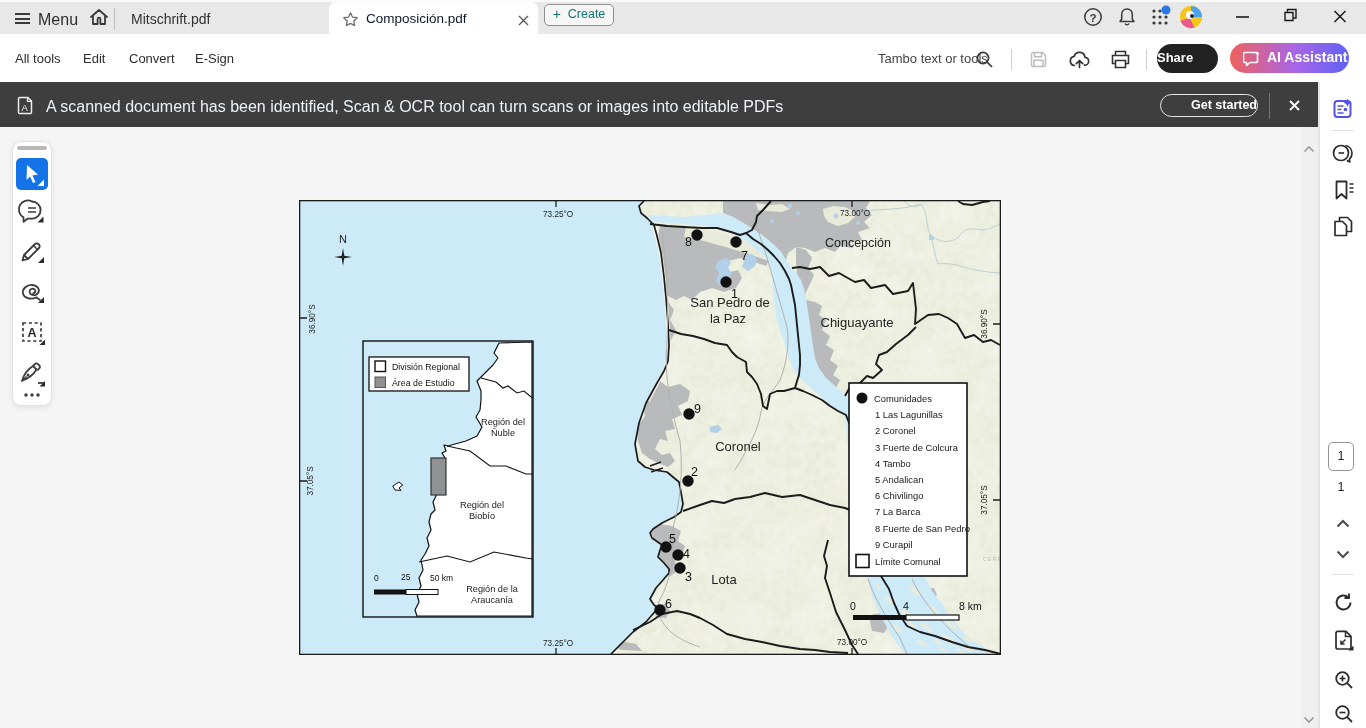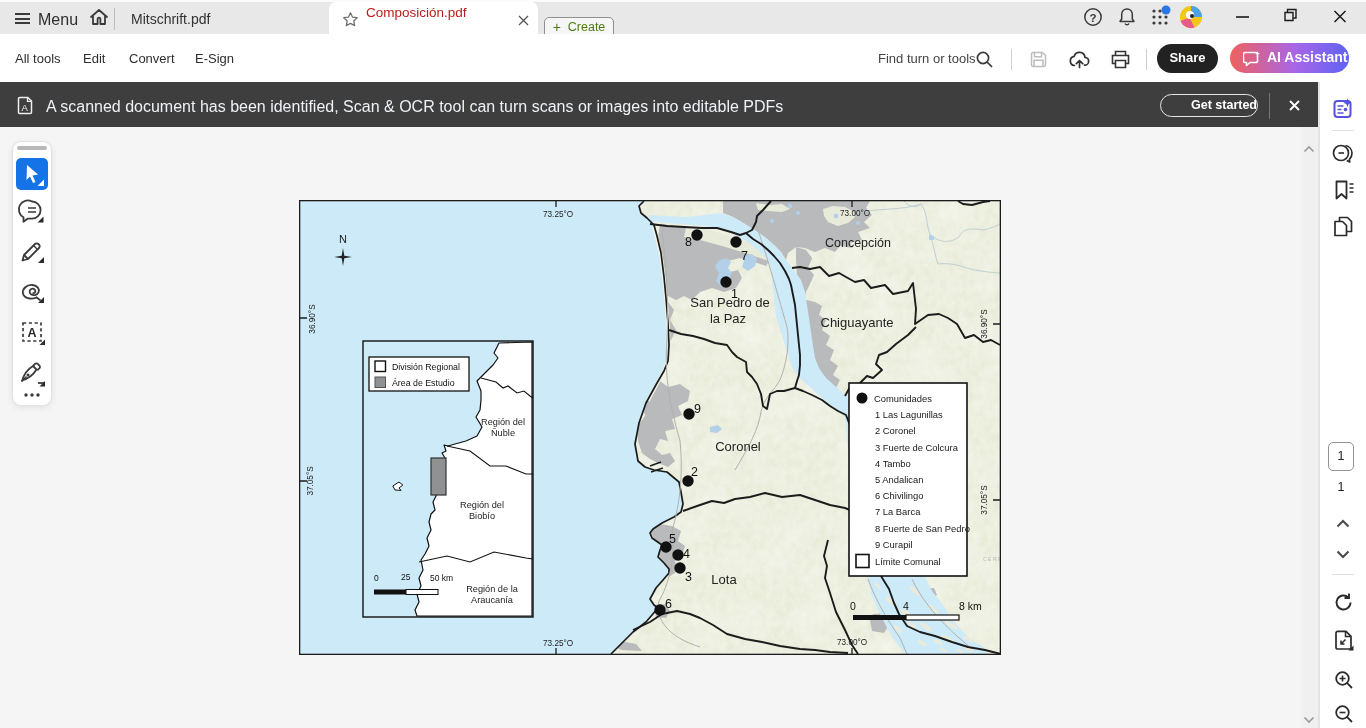--- a/index.html
+++ b/index.html
@@ -8,23 +8,23 @@
 #titlebar{position:absolute;left:0;top:0;width:1366px;height:34px;background:#e8e8e8}
 #topwhite{position:absolute;left:0;top:0;width:1366px;height:2px;background:#fbfbfb}
 #menuicon{position:absolute;left:15px;top:13px;width:15px;height:11px}
 #menuicon div{height:2px;background:#3a3a3a;margin-bottom:2.5px}
 #menutext{position:absolute;left:38px;top:11px;font-size:16px;color:#2e2e2e}
 #homeic{position:absolute;left:89px;top:8px}
 #tsep1{position:absolute;left:114px;top:8px;width:1px;height:22px;background:#bdbdbd}
 #tab0{position:absolute;left:131px;top:11px;font-size:14px;color:#323232}
 #tab1{position:absolute;left:329px;top:2px;width:209px;height:32px;background:#ffffff;border-radius:7px 7px 0 0}
 #tab1 .star{position:absolute;left:13px;top:9px}
-#tab1 .ttl{position:absolute;left:37px;top:3px;font-size:13.5px;color:#b91c1c}
+#tab1 .ttl{position:absolute;left:37px;top:9px;font-size:13.5px;color:#0f172a}
 #tab1 .tx{position:absolute}
-#createbtn{position:absolute;left:544px;top:17px;width:70px;height:22px;border:1.5px solid #8f8f8f;border-radius:5px;background:#f6f6f6;font-size:12.5px;color:#4d7c0f;text-align:center;line-height:19px}
+#createbtn{position:absolute;left:544px;top:4px;width:70px;height:22px;border:1.5px solid #8f8f8f;border-radius:5px;background:#f6f6f6;font-size:12.5px;color:#0f766e;text-align:center;line-height:19px}
 #winctl{position:absolute;right:0;top:0;height:34px}
 
 #toolbar{position:absolute;left:0;top:34px;width:1366px;height:48px;background:#ffffff}
 .tmenu{position:absolute;top:17px;font-size:13px;color:#2e2e2e}
 #findtxt{position:absolute;left:878px;top:51px;font-size:13px;color:#444}
 
 #notif{position:absolute;left:0;top:82px;width:1318px;height:45px;background:#3e3e3e}
 #notiftext{position:absolute;left:46px;top:98px;font-size:16px;color:#eef2f6}
 #getstarted{position:absolute;left:1160px;top:94px;width:98px;height:23px;border:1.5px solid #e6e6e6;border-radius:12px;color:#fff;font-size:12.5px;font-weight:bold;text-align:right;line-height:20px}
 #nsep{position:absolute;left:1269px;top:93px;width:1px;height:26px;background:#757575}
@@ -97,39 +97,39 @@
   <path d="M1285 12.5 h8 v8 h-8 z" fill="none" stroke="#1a1a1a" stroke-width="1.4"></path>
   <path d="M1287.5 12 v-2.5 h8.5 v8.5 h-2.6" fill="none" stroke="#1a1a1a" stroke-width="1.4"></path>
   <path d="M1334.5 11 l11 11 m0 -11 l-11 11" stroke="#1a1a1a" stroke-width="1.5"></path>
 </svg>
 <div id="toolbar">
   <div class="tmenu" style="left:15px">All tools</div>
   <div class="tmenu" style="left:83px">Edit</div>
   <div class="tmenu" style="left:129px">Convert</div>
   <div class="tmenu" style="left:195px">E-Sign</div>
 </div>
-<div id="findtxt">Find turn or tools</div>
+<div id="findtxt">Tambo text or tools</div>
 <svg class="abs" style="left:975px;top:50px" width="19" height="19" viewBox="0 0 19 19">
     <circle cx="8" cy="8" r="5.6" fill="none" stroke="#3a3a3a" stroke-width="1.7"></circle>
     <path d="M12.2 12.2 L17 17" stroke="#3a3a3a" stroke-width="1.7"></path>
   </svg>
 <div class="abs" style="left:1011px;top:49px;width:1px;height:21px;background:#cfcfcf"></div>
 <svg class="abs" style="left:1030px;top:51px" width="17" height="17" viewBox="0 0 17 17">
     <path d="M1.5 3 a1.5 1.5 0 0 1 1.5-1.5 h9.5 L15.5 4.5 v9.5 a1.5 1.5 0 0 1 -1.5 1.5 h-11 a1.5 1.5 0 0 1 -1.5 -1.5 z" fill="none" stroke="#bdbdbd" stroke-width="1.5"></path>
     <path d="M4.5 1.8 v4 h7 v-4 M4 15.2 v-6 h9 v6" fill="none" stroke="#bdbdbd" stroke-width="1.5"></path>
   </svg>
 <svg class="abs" style="left:1069px;top:49px" width="21" height="21" viewBox="0 0 21 21">
     <path d="M5.5 16.5 a4.6 4.6 0 0 1 -.4 -9.1 a5.6 5.6 0 0 1 10.9 .9 a3.9 3.9 0 0 1 -.5 7.8" fill="none" stroke="#333" stroke-width="1.7" stroke-linecap="round"></path>
     <path d="M10.5 18.5 v-7 m0 0 l-3.2 3.2 m3.2 -3.2 l3.2 3.2" fill="none" stroke="#333" stroke-width="1.7" stroke-linecap="round" stroke-linejoin="round"></path>
   </svg>
 <svg class="abs" style="left:1111px;top:50px" width="19" height="19" viewBox="0 0 19 19">
     <path d="M4.5 5.5 v-4 h10 v4 M4.5 13.5 h-3 v-8 h16 v8 h-3 M4.5 10.5 h10 v7 h-10 z" fill="none" stroke="#333" stroke-width="1.6"></path>
   </svg>
 <div class="abs" style="left:1146px;top:49px;width:1px;height:21px;background:#cfcfcf"></div>
-<div class="abs" style="left:1157px;top:44px;width:61px;height:29px;background:#222;border-radius:15px;color:#fff;font-size:13px;font-weight:bold;text-align:center;line-height:28px">Share</div>
+<div class="abs" style="left:1157px;top:44px;width:61px;height:29px;background:#222;border-radius:15px;color:#fff;font-size:13px;font-weight:bold;line-height:28px">Share</div>
 <div class="abs" style="left:1230px;top:43px;width:119px;height:30px;background:linear-gradient(90deg,#ef615e,#a766e8 55%,#5f62f5);border-radius:15px;color:#fff;font-size:14px;font-weight:bold;line-height:29px;padding-left:37px">AI Assistant</div>
 <svg class="abs" style="left:1243px;top:50px" width="18" height="17" viewBox="0 0 18 17">
     <path d="M2 2.5 h11 a1.5 1.5 0 0 1 1.5 1.5 v7 a1.5 1.5 0 0 1 -1.5 1.5 h-6 l-3.5 3 v-3 h-1.5 a1.5 1.5 0 0 1 -1.5 -1.5 v-7 a1.5 1.5 0 0 1 1.5 -1.5 z" fill="none" stroke="#fff" stroke-width="1.6" stroke-linejoin="round"></path>
     <path d="M14.5 1 l.7 1.8 1.8 .7 -1.8 .7 -.7 1.8 -.7 -1.8 -1.8 -.7 1.8 -.7 z" fill="#fff"></path>
   </svg>
 <div id="notif"></div>
 <svg class="abs" style="left:17px;top:96px" width="16" height="19" viewBox="0 0 16 19">
     <path d="M1.5 2.8 a1.3 1.3 0 0 1 1.3 -1.3 h8 L14.5 5 v11.2 a1.3 1.3 0 0 1 -1.3 1.3 h-10.4 a1.3 1.3 0 0 1 -1.3 -1.3 z" fill="none" stroke="#f0f0f0" stroke-width="1.5"></path>
     <path d="M10.5 1.8 v3.5 h3.7" fill="none" stroke="#f0f0f0" stroke-width="1.3"></path>
     <text x="7.6" y="14.5" font-size="9.5" fill="#f0f0f0" text-anchor="middle">A</text>

